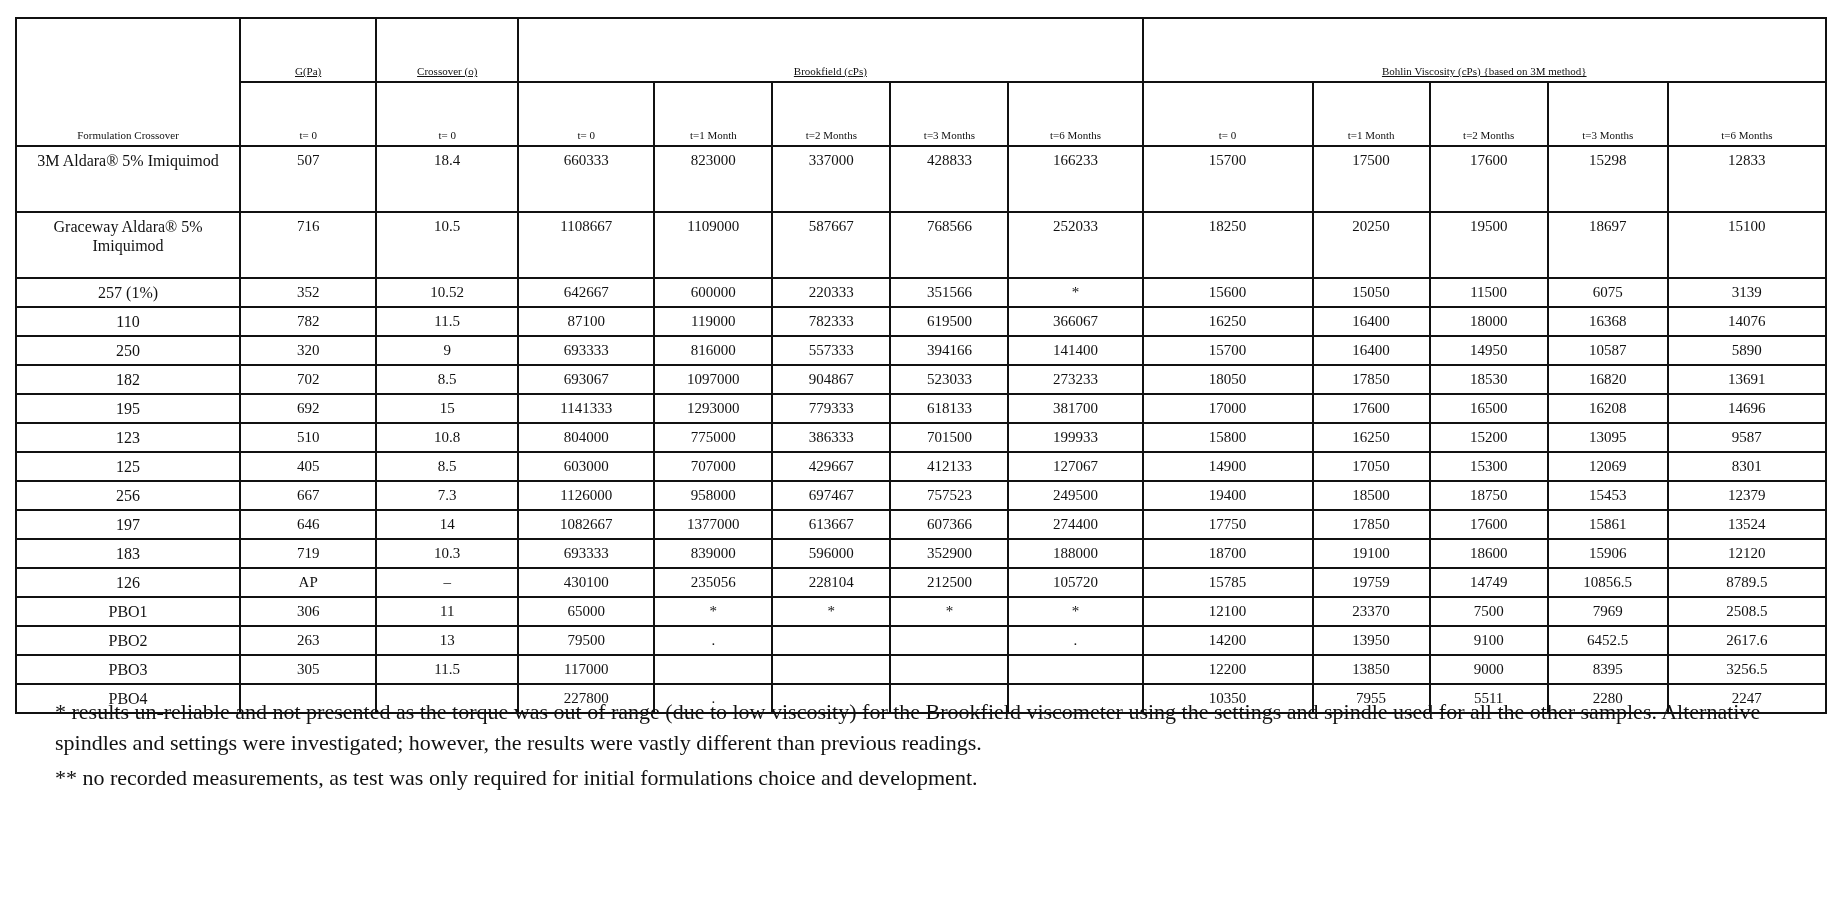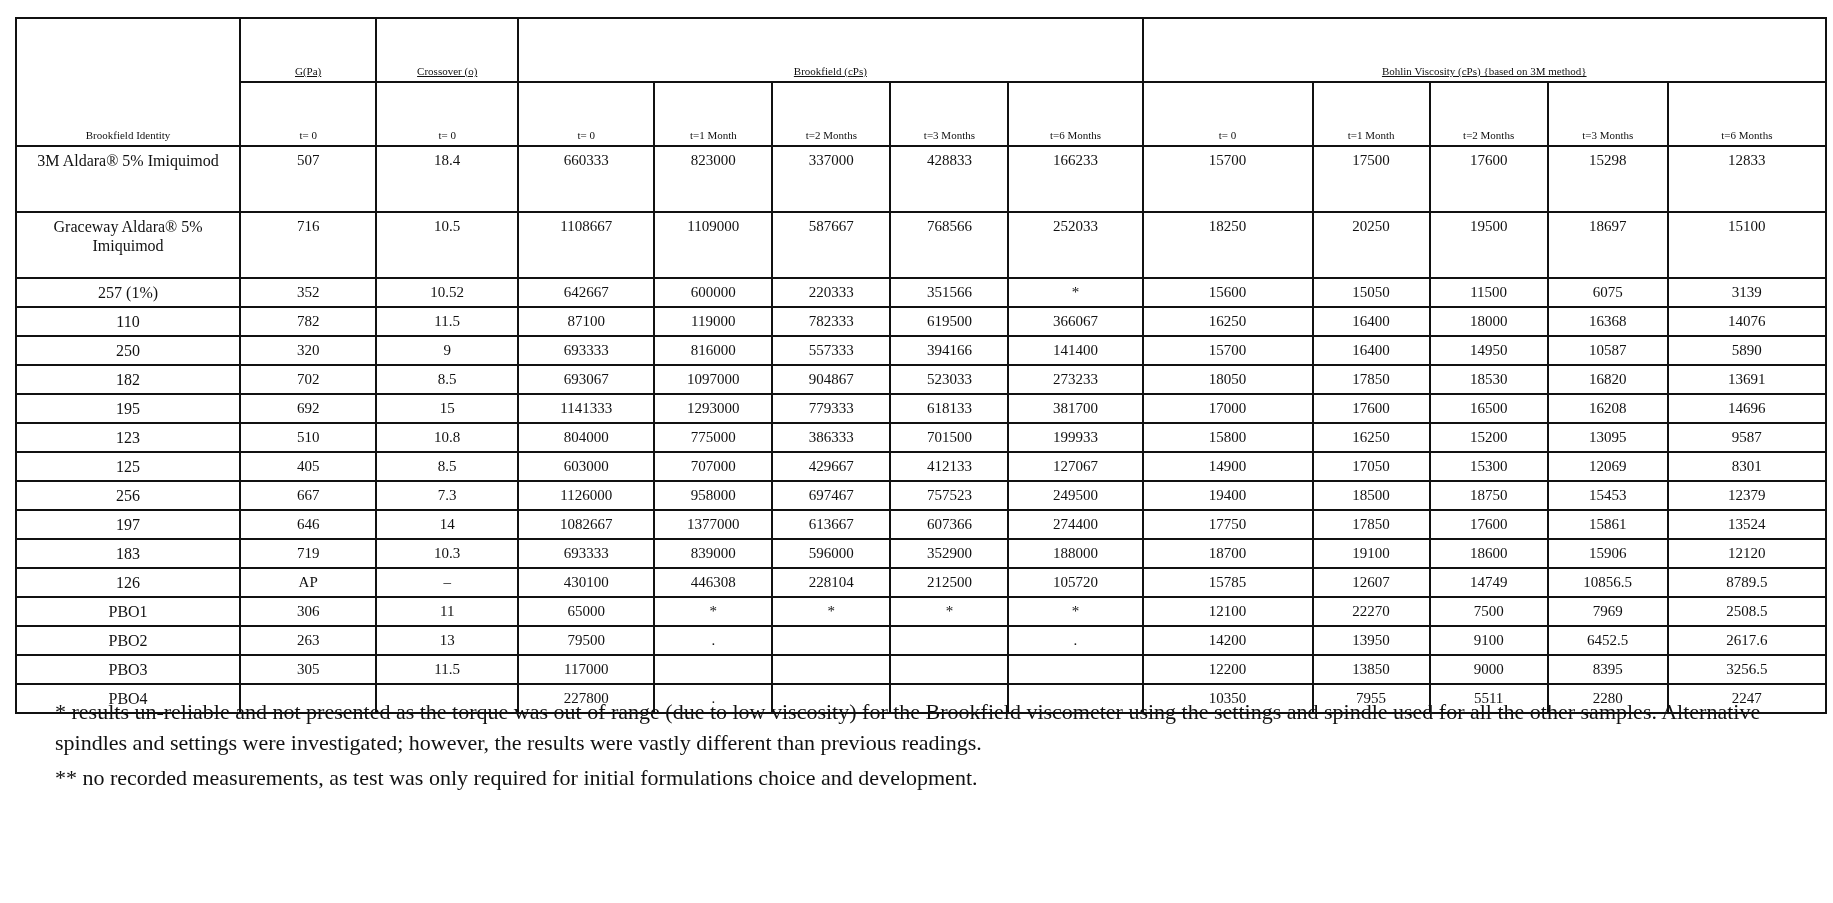--- a/index.html
+++ b/index.html
@@ -51,21 +51,21 @@
       <col style="width:118px">
       <col style="width:134px">
     <col style="width:170px">
       <col style="width:117px">
       <col style="width:118px">
       <col style="width:120px">
       <col style="width:158px">
   </colgroup>
   <thead>
     <tr>
-      <th rowspan="2" class="ident">Brookfield Identity</th>
+      <th rowspan="2" class="ident">Formulation Crossover</th>
       <th class="grp-title"><span class="underline">G(Pa)</span></th>
       <th class="grp-title"><span class="underline">Crossover (o)</span></th>
       <th colspan="5" class="grp-title"><span class="underline">Brookfield (cPs)</span></th>
       <th colspan="5" class="grp-title"><span class="underline">Bohlin Viscosity (cPs) {based on 3M method}</span></th>
     </tr>
     <tr>
       <th class="sub">t= 0</th>
       <th class="sub">t= 0</th>
       <th class="sub">t= 0</th>
       <th class="sub">t=1 Month</th>
@@ -258,41 +258,41 @@
         <td>19100</td>
         <td>18600</td>
         <td>15906</td>
         <td>12120</td>
       </tr>
       <tr class="row">
         <td class="ident-cell">126</td>
         <td>AP</td>
         <td>–</td>
         <td>430100</td>
-        <td>446308</td>
+        <td>235056</td>
         <td>228104</td>
         <td>212500</td>
         <td>105720</td>
         <td>15785</td>
-        <td>12607</td>
+        <td>19759</td>
         <td>14749</td>
         <td>10856.5</td>
         <td>8789.5</td>
       </tr>
       <tr class="row">
         <td class="ident-cell">PBO1</td>
         <td>306</td>
         <td>11</td>
         <td>65000</td>
         <td>*</td>
         <td>*</td>
         <td>*</td>
         <td>*</td>
         <td>12100</td>
-        <td>22270</td>
+        <td>23370</td>
         <td>7500</td>
         <td>7969</td>
         <td>2508.5</td>
       </tr>
       <tr class="row">
         <td class="ident-cell">PBO2</td>
         <td>263</td>
         <td>13</td>
         <td>79500</td>
         <td>.</td>

